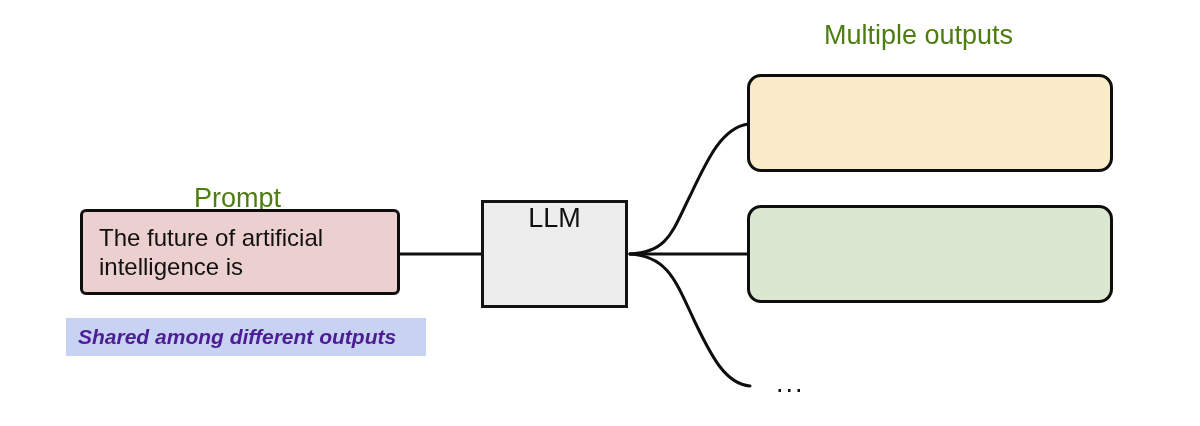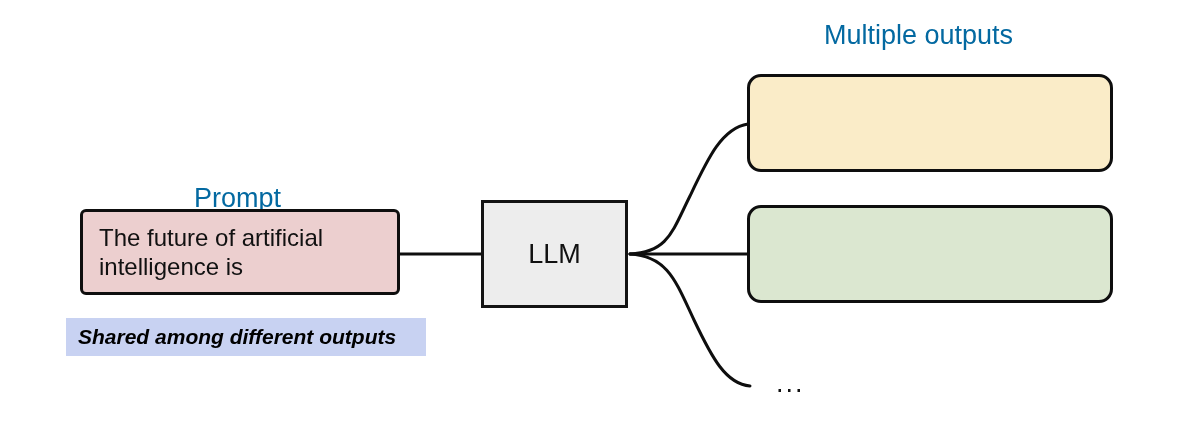--- a/index.html
+++ b/index.html
@@ -26,21 +26,21 @@
     position: absolute;
     left: 0; top: 0;
     width: 1200px; height: 426px;
     pointer-events: none;
   }
 
   
   .plain-label {
     font-size: 27px;
     line-height: 1;
-    color: #0369a1;
+    color: #4d7c0f;
     white-space: nowrap;
   }
   #prompt-label {
     left: 194px;
     top: 162px;
     margin-top: 23px;
   }
   #multiple-outputs-label {
     left: 824px;
     top: 22px;
@@ -75,35 +75,35 @@
     box-sizing: border-box;
     background: #c8d2f2;
     display: flex;
     align-items: center;
   }
   #shared-note-text {
     padding: 0 12px;
     font-size: 21px;
     font-style: italic;
     font-weight: bold;
-    color: #000000;
+    color: #4c1d95;
     white-space: nowrap;
   }
 
   
   #llm-box {
     left: 481px;
     top: 200px;
     width: 147px;
     height: 108px;
     box-sizing: border-box;
     background: #ededed;
     border: 3px solid #131313;
     display: flex;
-    align-items: center;
+    align-items: flex-start;
     justify-content: center;
   }
   #llm-box-text {
     font-size: 27px;
     color: #111111;
   }
 
   
   .output-box {
     left: 747px;

